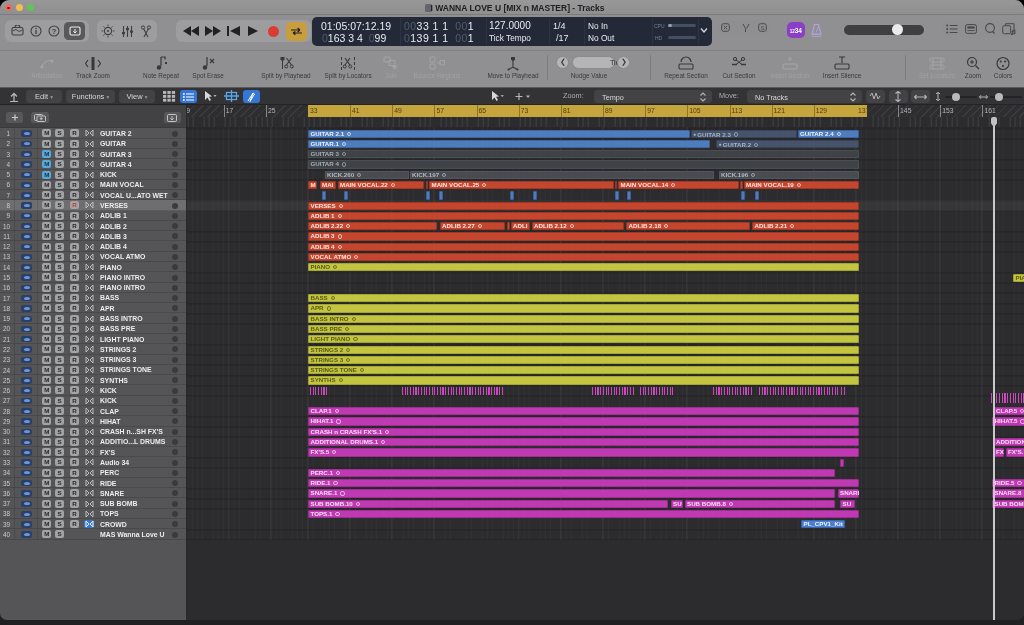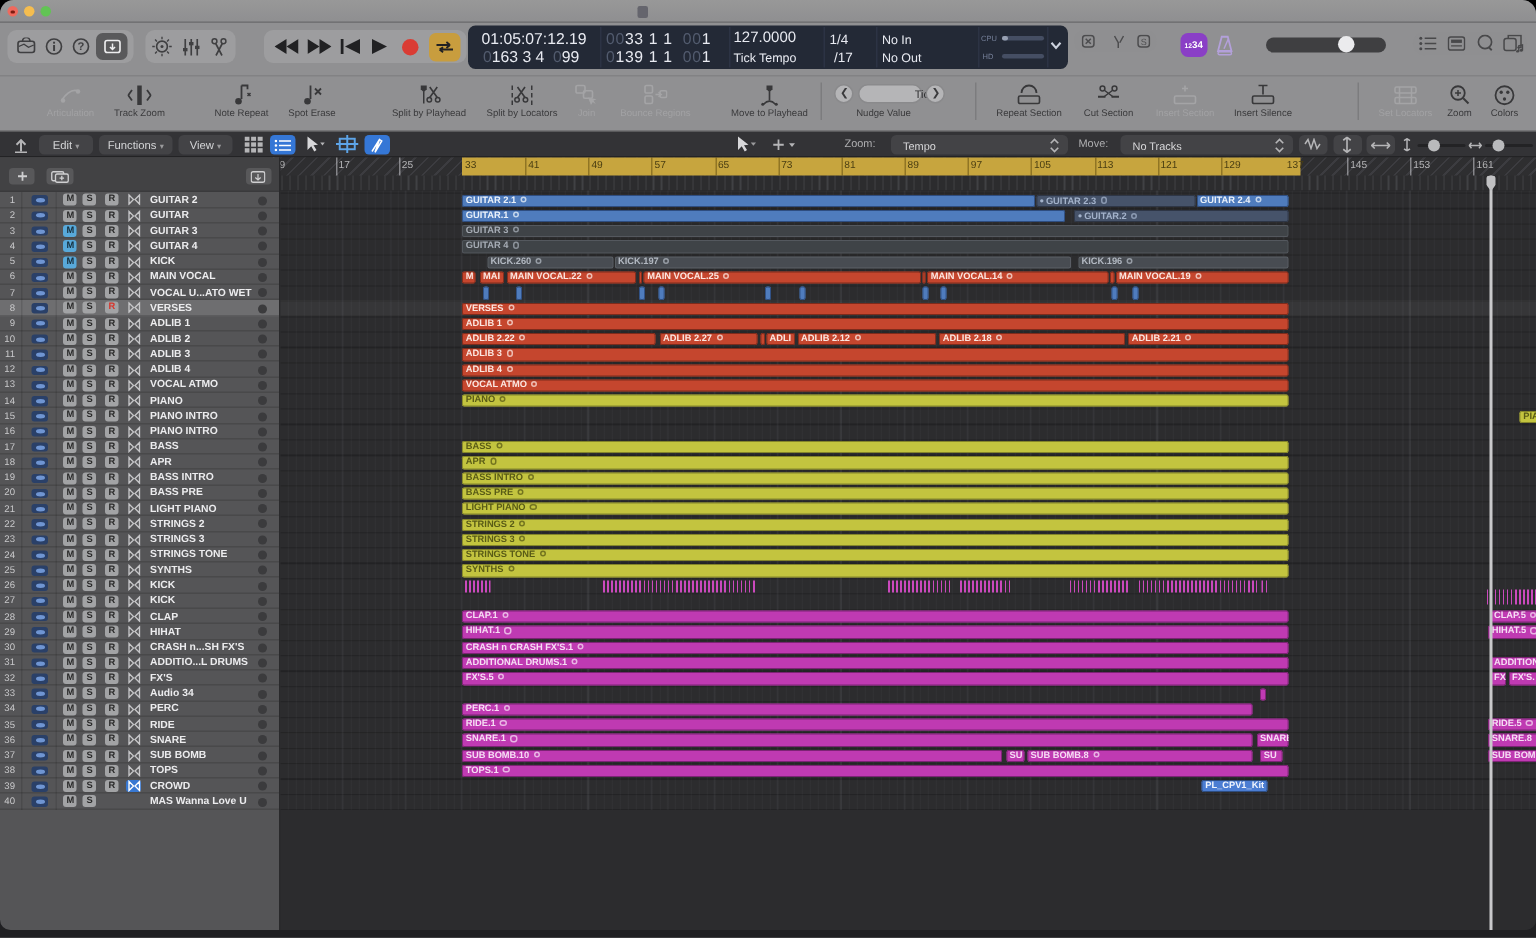--- a/index.html
+++ b/index.html
@@ -59,20 +59,21 @@
 svg{display:block}
 </style></head><body>
 <div id="win">
 
 <div id="tbar" class="ab"></div>
 <div class="ab tl" style="left:4.7px;background:#ee6a5e"></div>
 <div class="ab" style="left:7.2px;top:6.5px;width:2.4px;height:2.4px;border-radius:50%;background:#7c1d12"></div>
 <div class="ab tl" style="left:16px;background:#f5bd4f"></div>
 <div class="ab tl" style="left:27.3px;background:#62c454"></div>
 <div class="ab" style="left:424.5px;top:4px;width:7.5px;height:7.5px;border-radius:1.5px;background:#65656d"></div>
+<div class="ab" id="ttl"><span style="margin-left:11px">I WANNA LOVE U [MIX n MASTER] - Tracks</span></div>
 <div id="cbar" class="ab"></div>
 <div class="ab" style="left:5px;top:19.5px;width:84px;height:22px;background:#9d9d9f;border-radius:6px"></div>
 <div class="ab" style="left:97px;top:19.5px;width:60px;height:22px;background:#9d9d9f;border-radius:6px"></div>
 <div class="ab" style="left:176px;top:19.5px;width:135px;height:22px;background:#9d9d9f;border-radius:6px"></div>
 <svg class="ab" style="left:11px;top:25px" width="13" height="11" viewBox="0 0 13 11">
       <rect x="1" y="2.5" width="11" height="7.5" rx="1.6" fill="none" stroke="#3f3f41" stroke-width="1.1"></rect>
       <path d="M4 2.5 A2.5 2.5 0 0 1 9 2.5" fill="none" stroke="#3f3f41" stroke-width="1.1"></path>
       <path d="M1.5 6 L5 4.5 L8 6.5 L11.5 5" fill="none" stroke="#3f3f41" stroke-width=".9"></path>
     </svg>
 <svg class="ab" style="left:30px;top:25px" width="12" height="12" viewBox="0 0 12 12">

